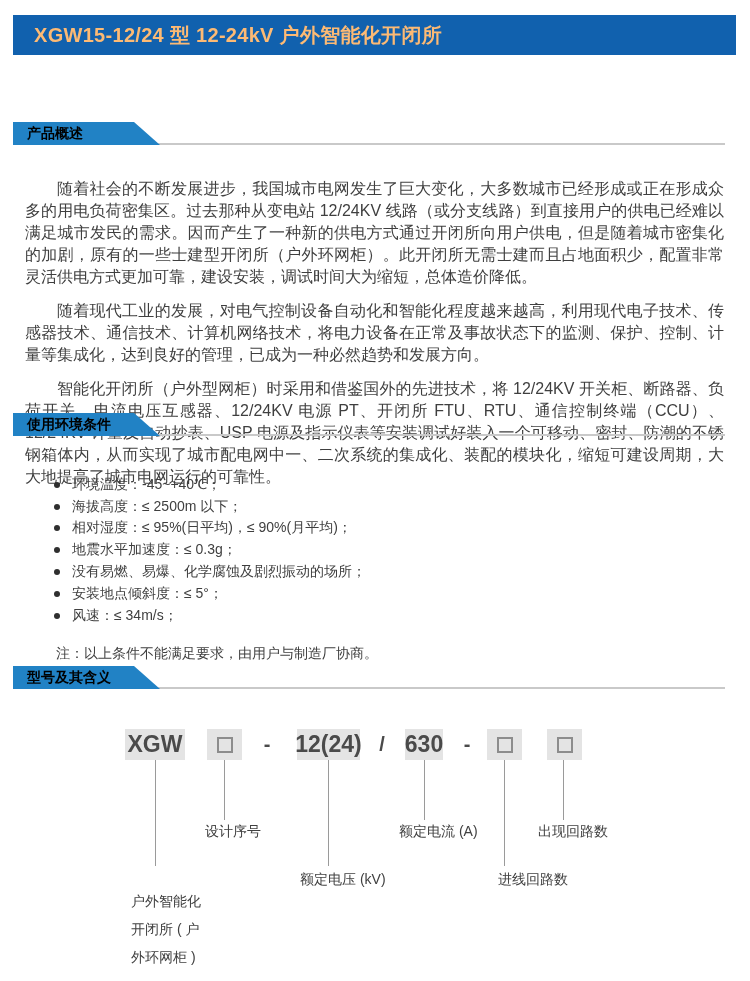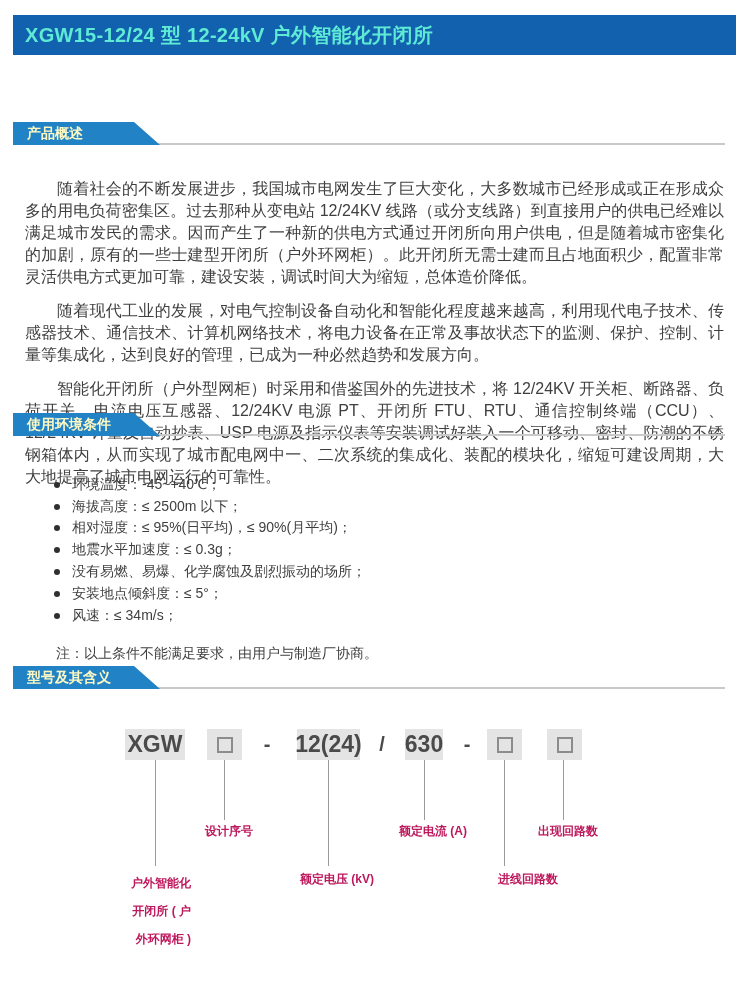--- a/index.html
+++ b/index.html
@@ -5,34 +5,34 @@
   html,body { margin:0; padding:0; background:#ffffff; }
   .page {
     position:relative; width:750px; height:981px; background:#ffffff;
     font-family:"Liberation Sans", sans-serif; overflow:hidden;
     border-bottom:2px solid #f7ecec;
   }
 
   
   .title-bar {
     position:absolute; left:13px; top:15px; width:723px; height:40px;
-    background:#1161ae; color:#5eead4;
+    background:#1161ae; color:#fdba74;
     font-size:20px; font-weight:bold; line-height:40px;
-    padding-left:12px; box-sizing:border-box; letter-spacing:0.3px;
+    padding-left:21px; box-sizing:border-box; letter-spacing:0.3px;
   }
 
   
   .sec { position:absolute; left:13px; width:712px; height:23px; }
   .sec .rule {
     position:absolute; left:0; bottom:0; width:100%; height:2px;
     background:#c9c9c9;
   }
   .sec .tab {
     position:absolute; left:0; top:0; width:147px; height:23px;
-    background:#2182c5; color:#fef9c3;
+    background:#2182c5; color:#000000;
     font-size:14px; font-weight:bold; line-height:23px;
     padding-left:14px; box-sizing:border-box;
     clip-path:polygon(0 0, calc(100% - 26px) 0, 100% 100%, 0 100%);
     z-index:2;
   }
   #sec-overview { top:122px; }
   #sec-env      { top:413px; }
   #sec-model    { top:666px; }
 
   
@@ -83,25 +83,25 @@
   .cline { position:absolute; width:1px; background:#9a9a9a; top:760px; }
   .cline.long  { height:106px; }
   .cline.short { height:60px; }
   #line-series  { left:155px; }
   #line-d2      { left:224px; }
   #line-voltage { left:328px; }
   #line-current { left:424px; }
   #line-d4      { left:504px; }
   #line-d5      { left:563px; }
 
-  .callout { position:absolute; font-size:12px; color:#be185d; white-space:nowrap;font-weight:bold; }
+  .callout { position:absolute; font-size:14px; color:#404040; white-space:nowrap; }
   #lbl-design   { left:205px; top:823px; }
   #lbl-current  { left:399px; top:823px; }
   #lbl-outgoing { left:538px; top:823px; }
-  #lbl-product  { left:131px; top:869px; line-height:28px;text-align:right; }
+  #lbl-product  { left:131px; top:887px; line-height:28px; }
   #lbl-voltage  { left:300px; top:871px; }
   #lbl-incoming { left:479px; top:871px;margin-left:19px; }
 </style>
 </head>
 <body>
 
 <div class="page">
 
   <div class="title-bar">XGW15-12/24 型 12-24kV 户外智能化开闭所</div>
 

